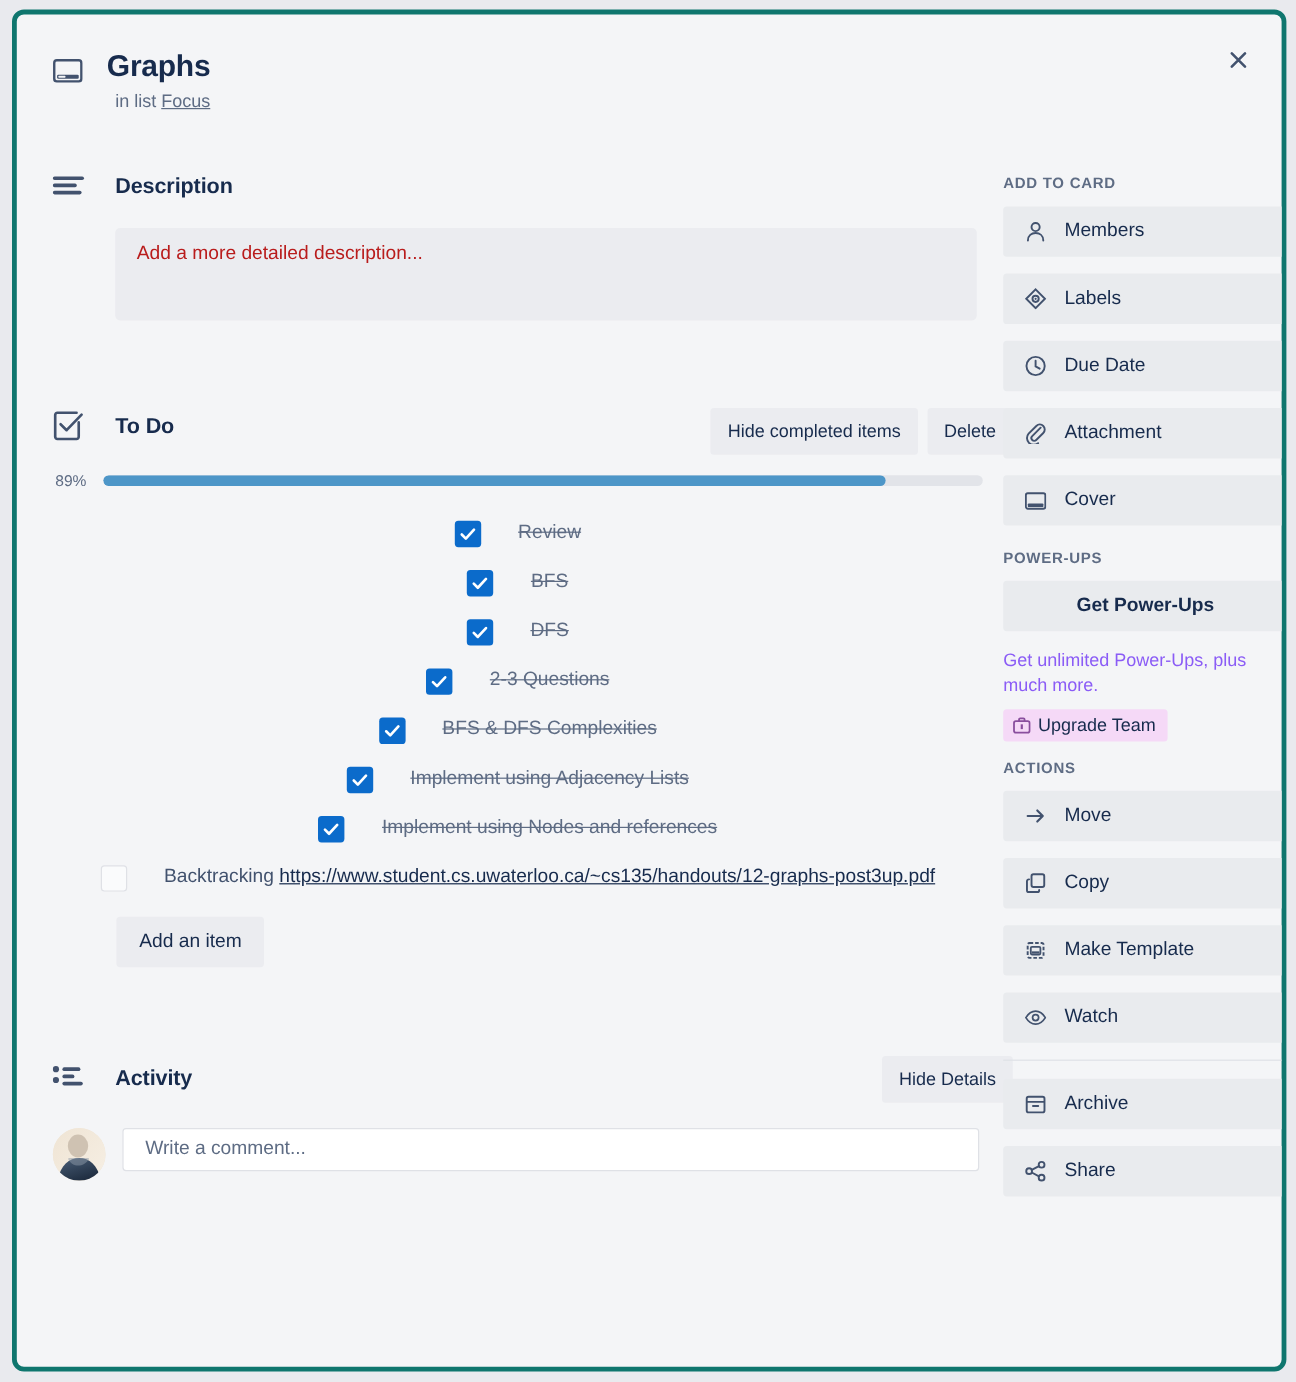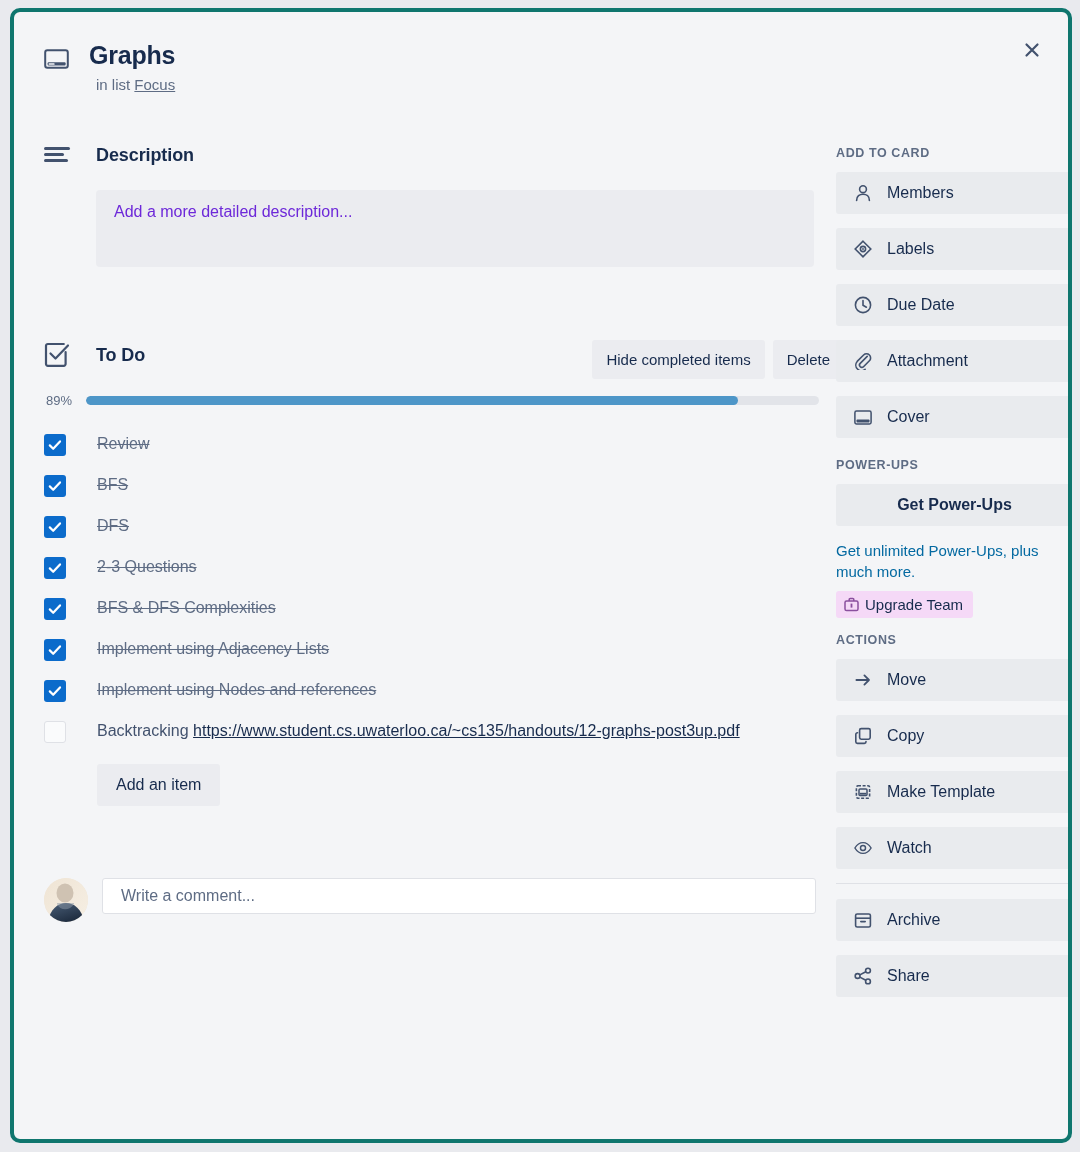--- a/index.html
+++ b/index.html
@@ -57,21 +57,21 @@
     letter-spacing: -0.1px;
   }
 
   
   #desc-box {
     margin-left: 52px; margin-top: 24px;
     width: 718px; height: 77px;
     background: #ebecf0; border-radius: 4px;
     padding: 13px 18px; cursor: pointer;
   }
-  #desc-placeholder { font-size: 16px; color: #6d28d9; }
+  #desc-placeholder { font-size: 16px; color: #b91c1c; }
 
   
   #todo-block { margin-top: 68px; position: relative; }
   #todo-head-row {
     display: flex; align-items: center; height: 40px;
   }
   #todo-btns {
     position: absolute; right: -25px; top: 5px;
     display: flex; gap: 8px;
   }
@@ -98,20 +98,21 @@
   #progress-fill {
     height: 100%; background: #4d96c8; border-radius: 5px;
   }
 
   
   #checklist { margin-top: 16px; }
   .cl-item {
     display: flex; align-items: flex-start;
     padding: 9px 0 9px 0;
     min-height: 33px;
+    justify-content: center;
   }
   .cb {
     flex: 0 0 auto; width: 22px; height: 22px;
     border-radius: 3px; margin-right: 31px; margin-top: 1px;
     display: flex; align-items: center; justify-content: center;
     cursor: pointer;
   }
   .cb.on { background: #0b6bcb; }
   .cb.off { background: #fafbfc; border: 1px solid #dfe1e6; }
   .cl-text {
@@ -167,21 +168,21 @@
     background: #e9ebee; border: none; border-radius: 3px;
     margin-bottom: 14px; padding-left: 18px;
     font-family: "Liberation Sans", sans-serif;
     font-size: 16px; color: #172b4d;
     cursor: pointer; text-align: left;
   }
   .side-btn .ic { margin-right: 15px; }
   .side-btn.centered { justify-content: center; padding-left: 0; font-weight: bold; }
   #powerups-group { margin-top: 20px; }
   #powerups-note {
-    font-size: 15px; color: #0369a1; line-height: 21px;
+    font-size: 15px; color: #8b5cf6; line-height: 21px;
     margin-top: 2px; margin-bottom: 9px;
   }
   #upgrade-badge {
     display: inline-flex; align-items: center; gap: 6px;
     background: #f5d9f7; border-radius: 3px;
     padding: 5px 10px 5px 8px;
     font-size: 15px; color: #172b4d; cursor: pointer;
   }
   #actions-group { margin-top: 15px; }
   #actions-divider {
@@ -320,20 +321,33 @@
           <div class="cl-item">
             <div class="cb off"></div>
             <div class="cl-text">Backtracking <span class="cl-link">https://www.student.cs.uwaterloo.ca/~cs135/handouts/12-graphs-post3up.pdf</span></div>
           </div>
         </div>
 
       <button id="add-item-btn">Add an item</button>
     </div>
 
     <div id="activity-block">
+      <div id="activity-head-row">
+        <span class="ic" style="width:30px;margin-right:22px;">
+          <svg width="26" height="22" viewBox="0 0 26 22">
+            <circle cx="2.6" cy="4" r="2.6" fill="#42526e"></circle>
+            <circle cx="2.6" cy="13" r="2.6" fill="#42526e"></circle>
+            <rect x="8" y="2.4" width="15" height="3.2" rx="1.6" fill="#42526e"></rect>
+            <rect x="8" y="8.4" width="10" height="3.2" rx="1.6" fill="#42526e"></rect>
+            <rect x="8" y="14.4" width="17" height="3.2" rx="1.6" fill="#42526e"></rect>
+          </svg>
+        </span>
+        <span class="section-title">Activity</span>
+        <button id="hide-details-btn" class="btn-grey">Hide Details</button>
+      </div>
 
       <div id="comment-row">
         <div id="avatar">
           <svg width="44" height="44" viewBox="0 0 44 44">
             <defs>
               <linearGradient id="avbg" x1="0" y1="0" x2="1" y2="1">
                 <stop offset="0%" stop-color="#efe4d4"></stop>
                 <stop offset="100%" stop-color="#f6efe4"></stop>
               </linearGradient>
               <linearGradient id="avsh" x1="0" y1="0" x2="0.6" y2="1">

